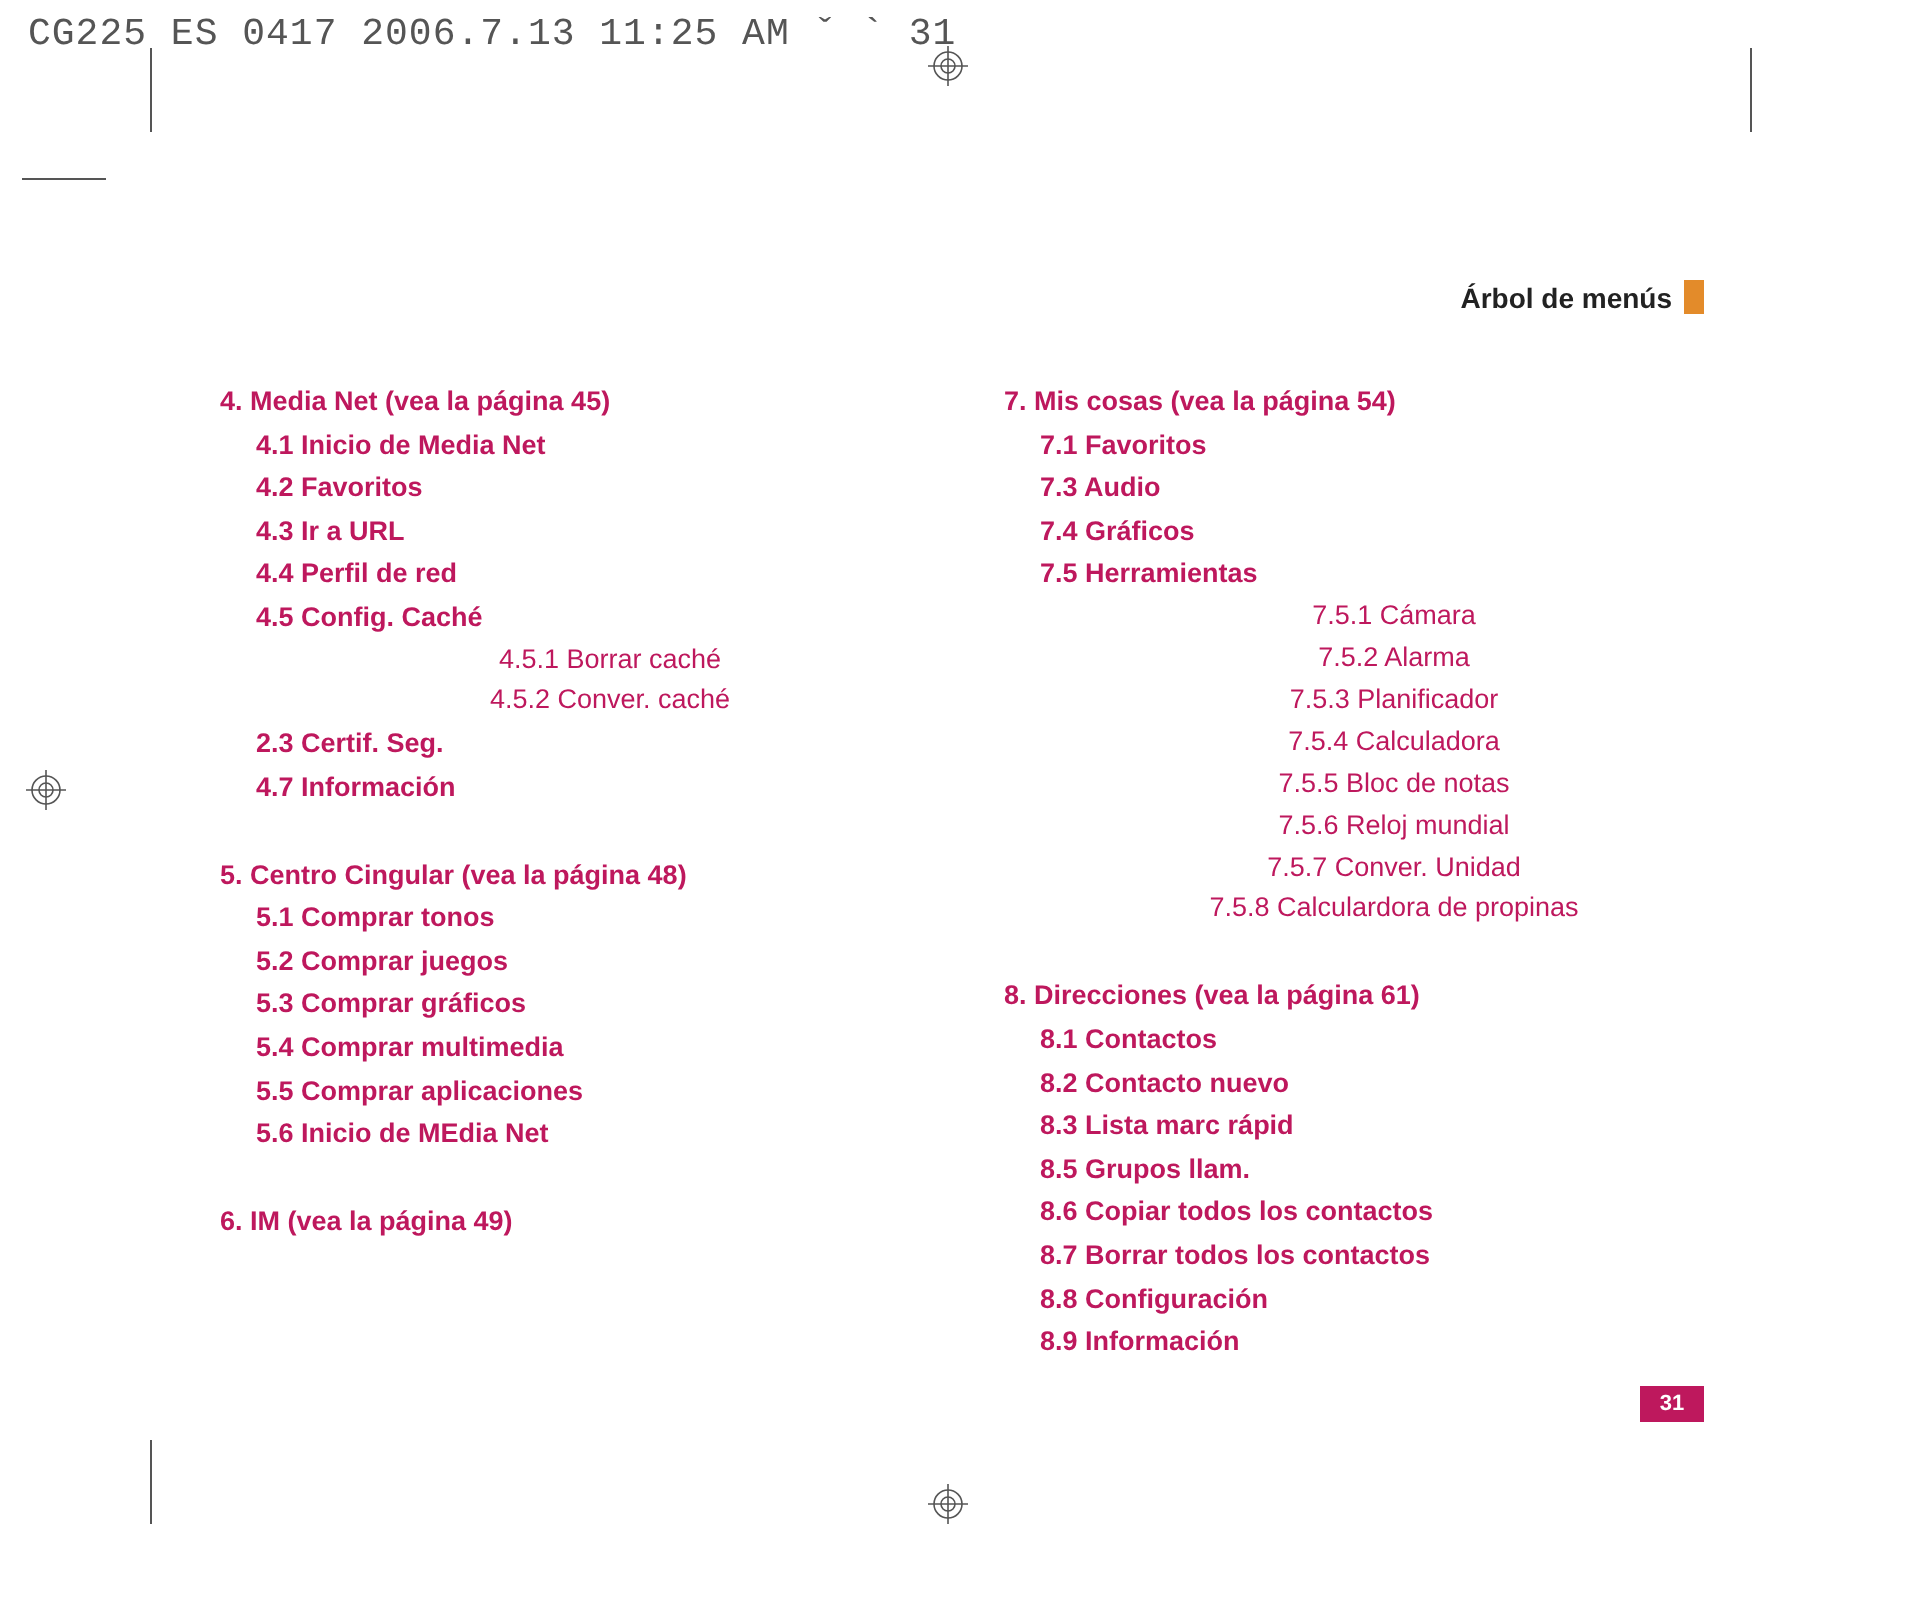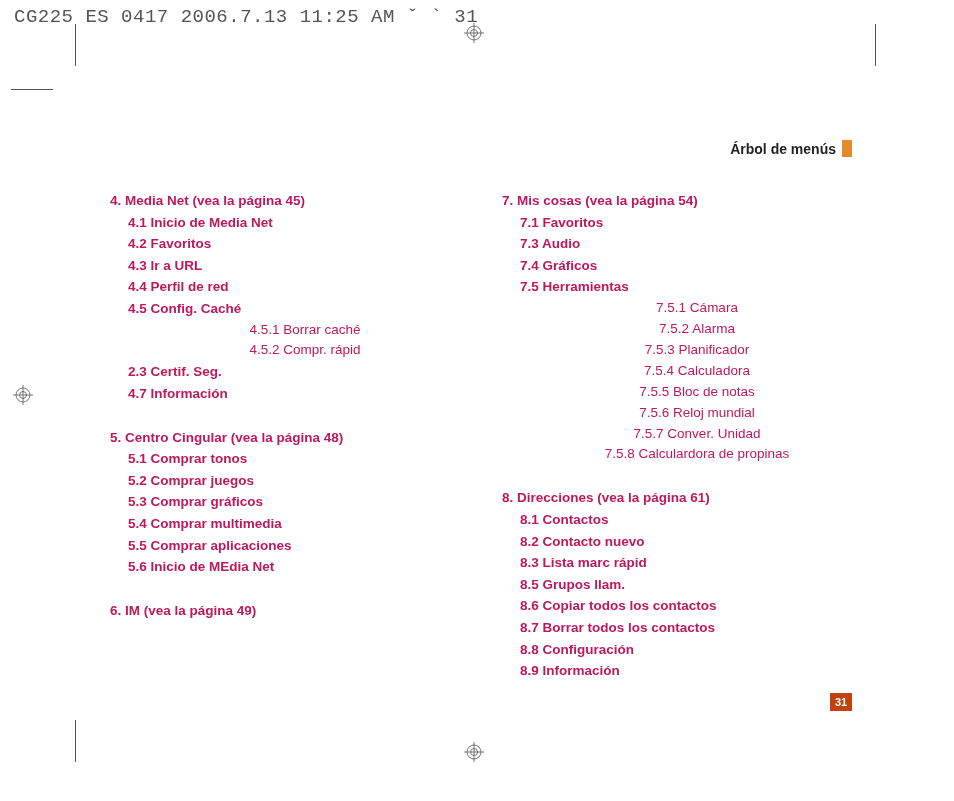--- a/index.html
+++ b/index.html
@@ -65,23 +65,23 @@
   .section { margin-bottom: 22px; }
   .sec-title { font-weight: bold; line-height: 1.6; }
   .lvl-1 { padding-left: 18px; line-height: 1.6; }
   .lvl-1-bold { font-weight: bold; }
   .lvl-2 { padding-left: 48px; line-height: 1.55; font-weight: normal; text-align: center; }
   
   .page-num {
     position: absolute;
     top: 693px;
     right: 102px;
-    width: 22px;
+    width: 32px;
     height: 18px;
-    background: #c2410c;
+    background: #be185d;
     color: #fff;
     font-size: 11px;
     font-weight: bold;
     display: flex;
     align-items: center;
     justify-content: center;
   }
 </style>
 </head>
 <body>
@@ -127,21 +127,21 @@
   <div class="col">
 
     <div class="section">
       <div class="sec-title">4.  Media Net (vea la página 45)</div>
       <div class="lvl-1 lvl-1-bold">4.1 Inicio de Media Net</div>
       <div class="lvl-1 lvl-1-bold">4.2 Favoritos</div>
       <div class="lvl-1 lvl-1-bold">4.3 Ir a URL</div>
       <div class="lvl-1 lvl-1-bold">4.4 Perfil de red</div>
       <div class="lvl-1 lvl-1-bold">4.5 Config. Caché</div>
       <div class="lvl-2">4.5.1 Borrar caché</div>
-      <div class="lvl-2">4.5.2 Compr. rápid</div>
+      <div class="lvl-2">4.5.2 Conver. caché</div>
       <div class="lvl-1 lvl-1-bold">2.3 Certif. Seg.</div>
       <div class="lvl-1 lvl-1-bold">4.7 Información</div>
     </div>
 
     <div class="section">
       <div class="sec-title">5.  Centro Cingular (vea la página 48)</div>
       <div class="lvl-1 lvl-1-bold">5.1 Comprar tonos</div>
       <div class="lvl-1 lvl-1-bold">5.2 Comprar juegos</div>
       <div class="lvl-1 lvl-1-bold">5.3 Comprar gráficos</div>
       <div class="lvl-1 lvl-1-bold">5.4 Comprar multimedia</div>

